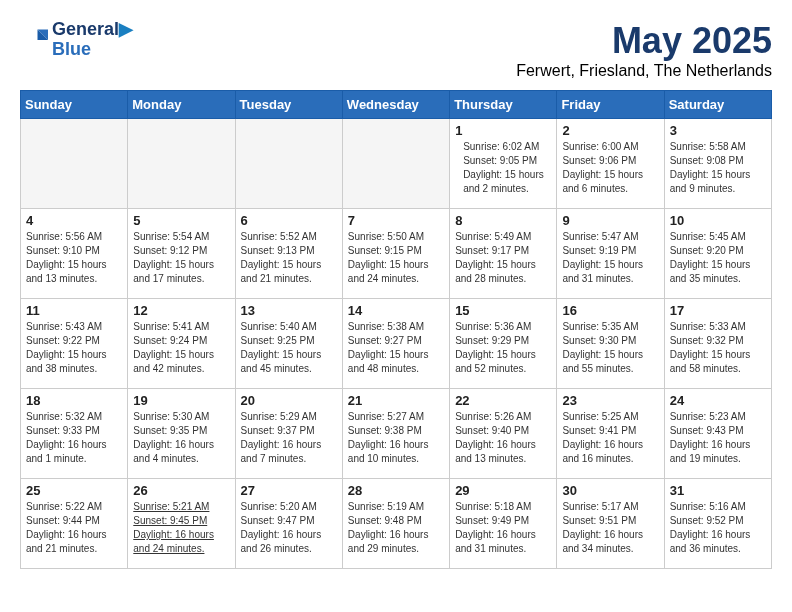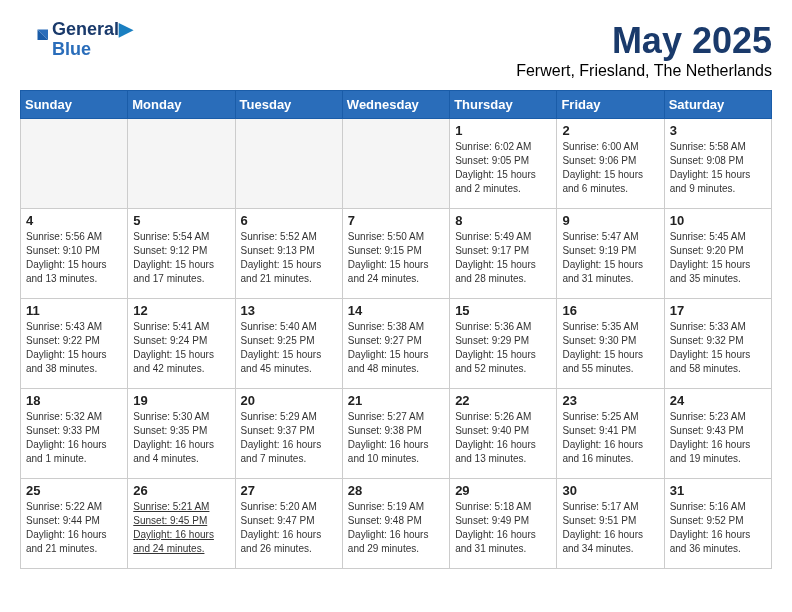--- a/index.html
+++ b/index.html
@@ -122,21 +122,21 @@
       </tr>
   </thead>
   <tbody id="calendar-body">
   <tr class="week-row">
         <td class="empty"></td>
         <td class="empty"></td>
         <td class="empty"></td>
         <td class="empty"></td>
         <td>
           <div class="day-number">1</div>
-          <div class="day-info" style="white-space: pre-line;">Sunrise: 6:02 AM
+          <div class="day-info" style="white-space: pre-line; margin-left: 8px;">Sunrise: 6:02 AM
 Sunset: 9:05 PM
 Daylight: 15 hours
 and 2 minutes.</div>
         </td>
         <td>
           <div class="day-number">2</div>
           <div class="day-info" style="white-space: pre-line;">Sunrise: 6:00 AM
 Sunset: 9:06 PM
 Daylight: 15 hours
 and 6 minutes.</div>

